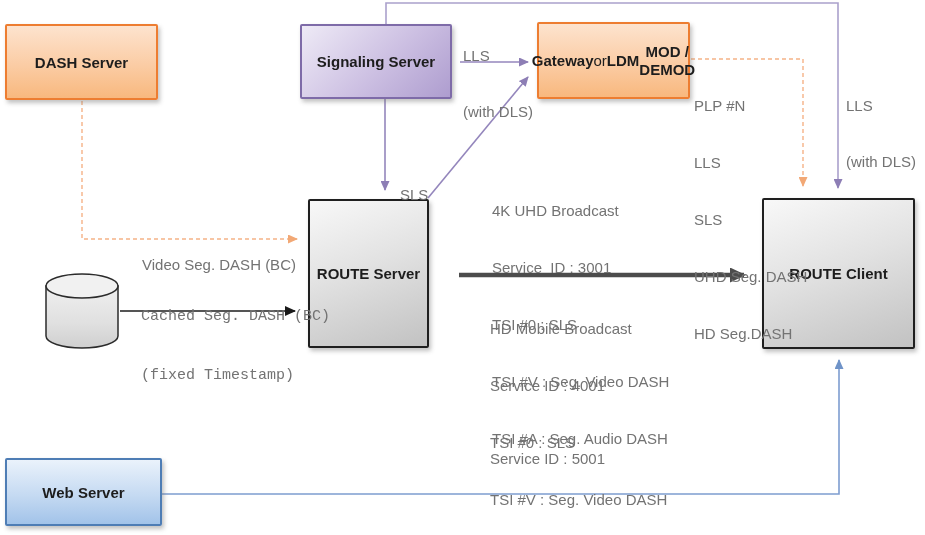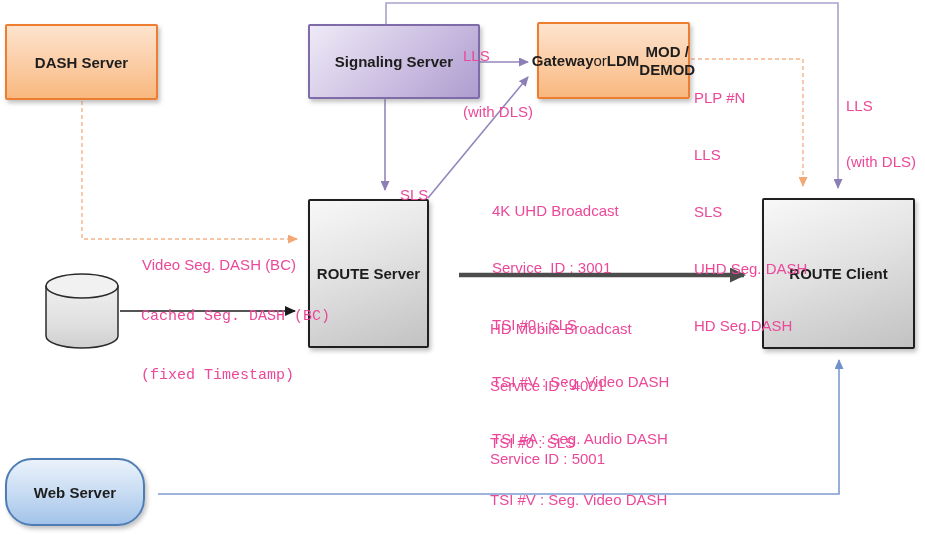--- a/index.html
+++ b/index.html
@@ -12,28 +12,28 @@
     position:absolute;display:flex;align-items:center;justify-content:center;
     text-align:center;font-weight:bold;font-size:15px;color:#1d1d1d;
     border-radius:2px;box-shadow:2px 3px 4px rgba(120,120,120,0.45);
     box-sizing:border-box;line-height:19px;
   }
   .box-orange{border:2px solid #ED7D31;background:linear-gradient(180deg,#FDE3CE 0%,#FBCCA4 55%,#F8B87E 100%);}
   .box-purple{border:2px solid #7E6BA8;background:linear-gradient(135deg,#EEEAF6 0%,#CCBFE2 55%,#AE9DCF 100%);}
   .box-gray{border:2px solid #1f1f1f;background:linear-gradient(160deg,#F8F8F8 0%,#E2E2E2 45%,#C2C2C2 100%);}
   .box-blue{border:2px solid #4E7DB5;background:linear-gradient(180deg,#EAF2FB 0%,#C5DAF2 55%,#A2C3E9 100%);}
   .dash-server{left:5px;top:24px;width:153px;height:76px;}
-  .signaling-server{left:308px;top:24px;width:172px;height:75px;}
+  .signaling-server{left:300px;top:24px;width:152px;height:75px;}
   .gateway{left:537px;top:22px;width:153px;height:77px;flex-direction:row;line-height:18px;}
   .gateway .thin{font-weight:normal;}
   .route-server{left:308px;top:199px;width:121px;height:149px;}
   .route-client{left:762px;top:198px;width:153px;height:151px;}
-  .web-server{left:5px;top:458px;width:140px;height:68px;border-radius:27px;}
+  .web-server{left:5px;top:458px;width:157px;height:68px;}
   .lbl{
-    position:absolute;font-size:15px;color:#ec4899;line-height:19px;
+    position:absolute;font-size:15px;color:#737373;line-height:19px;
     white-space:pre-wrap;
   }
   .lbl div{white-space:pre-wrap;}
   .lh17 div{line-height:18px;}
   .lh21 div{line-height:21px;}
 </style>
 </head>
 <body>
 
 <div class="canvas">
@@ -129,21 +129,21 @@
 
   <div class="lbl" style="left:142px;top:217px;">
     <div>Video Seg. DASH (BC)</div>
   </div>
 
   <div class="lbl lh21" style="left:141px;top:268px;font-family:Liberation Mono, monospace;">
     <div>Cached Seg. DASH (BC)</div>
     <div>(fixed Timestamp)</div>
   </div>
 
-  <div class="lbl" style="left:694px;top:50px;">
+  <div class="lbl" style="left:694px;top:58px;">
     <div>PLP #N</div>
     <div>LLS</div>
     <div>SLS</div>
     <div>UHD Seg. DASH</div>
     <div>HD Seg.DASH</div>
   </div>
 
   <div class="lbl" style="left:492px;top:163px;">
     <div>4K UHD Broadcast</div>
     <div>Service  ID : 3001</div>

